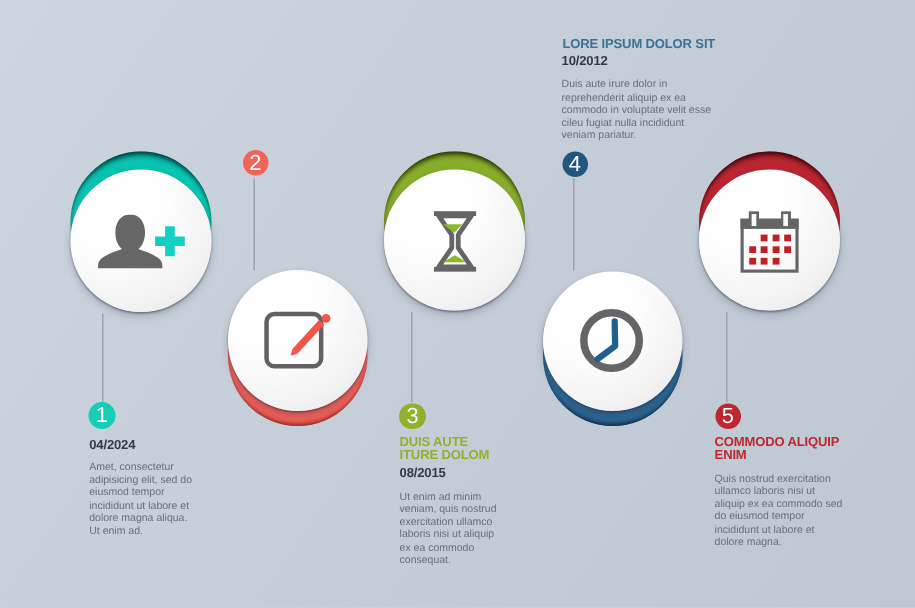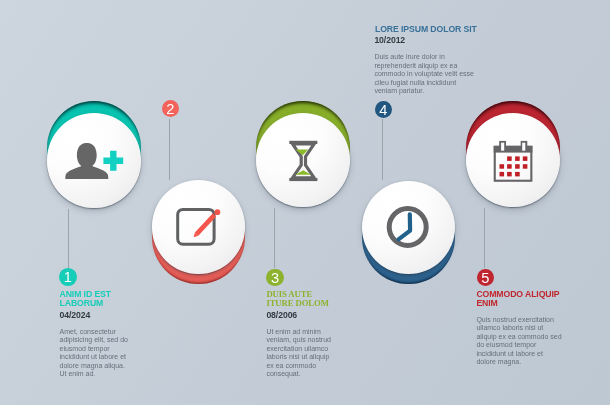--- a/index.html
+++ b/index.html
@@ -124,29 +124,28 @@
     <span>3</span>
   </div>
   <div class="badge" style="left:374.5px;top:100.5px;width:17.4px;height:17.4px;background:#20567f;font-size:14.6px;line-height:18.2px;">
     <span>4</span>
   </div>
   <div class="badge" style="left:476.5px;top:268.8px;width:17.4px;height:17.4px;background:#c0262f;font-size:14.6px;line-height:18.2px;">
     <span>5</span>
   </div>
 
   <div class="block" style="left:59.5px;top:289.6px;width:120px;">
-    <div class="b-title" style="color:#16cdb8;width:56px;">ANIM ID EST LABORUM</div>
     <div class="b-date">04/2024</div>
     <div class="b-body" style="margin-top:7.2px;width:69px;">Amet, consectetur adipisicing elit, sed do eiusmod tempor incididunt ut labore et dolore magna aliqua. Ut enim ad.</div>
   </div>
 
 
   <div class="block" style="left:266.4px;top:289.6px;width:120px;">
-    <div class="b-title" style="color:#8cb22e;width:64px;font-family:Liberation Serif, serif;">DUIS AUTE ITURE DOLOM</div>
-    <div class="b-date">08/2006</div>
+    <div class="b-title" style="color:#8cb22e;width:64px;">DUIS AUTE ITURE DOLOM</div>
+    <div class="b-date">08/2015</div>
     <div class="b-body" style="margin-top:7.2px;width:69px;">Ut enim ad minim veniam, quis nostrud exercitation ullamco laboris nisi ut aliquip ex ea commodo consequat.</div>
   </div>
 
   <div class="block" style="left:374.4px;top:24.7px;width:130px;">
     <div class="b-title" style="color:#3a7199;width:103px;text-align:center;">LORE IPSUM DOLOR SIT</div>
     <div class="b-date">10/2012</div>
     <div class="b-body" style="margin-top:7.2px;width:100.2px;">Duis aute irure dolor in reprehenderit aliquip ex ea commodo in voluptate velit esse cileu fugiat nulla incididunt veniam pariatur.</div>
   </div>
 
   <div class="block" style="left:476.4px;top:289.6px;width:120px;">

